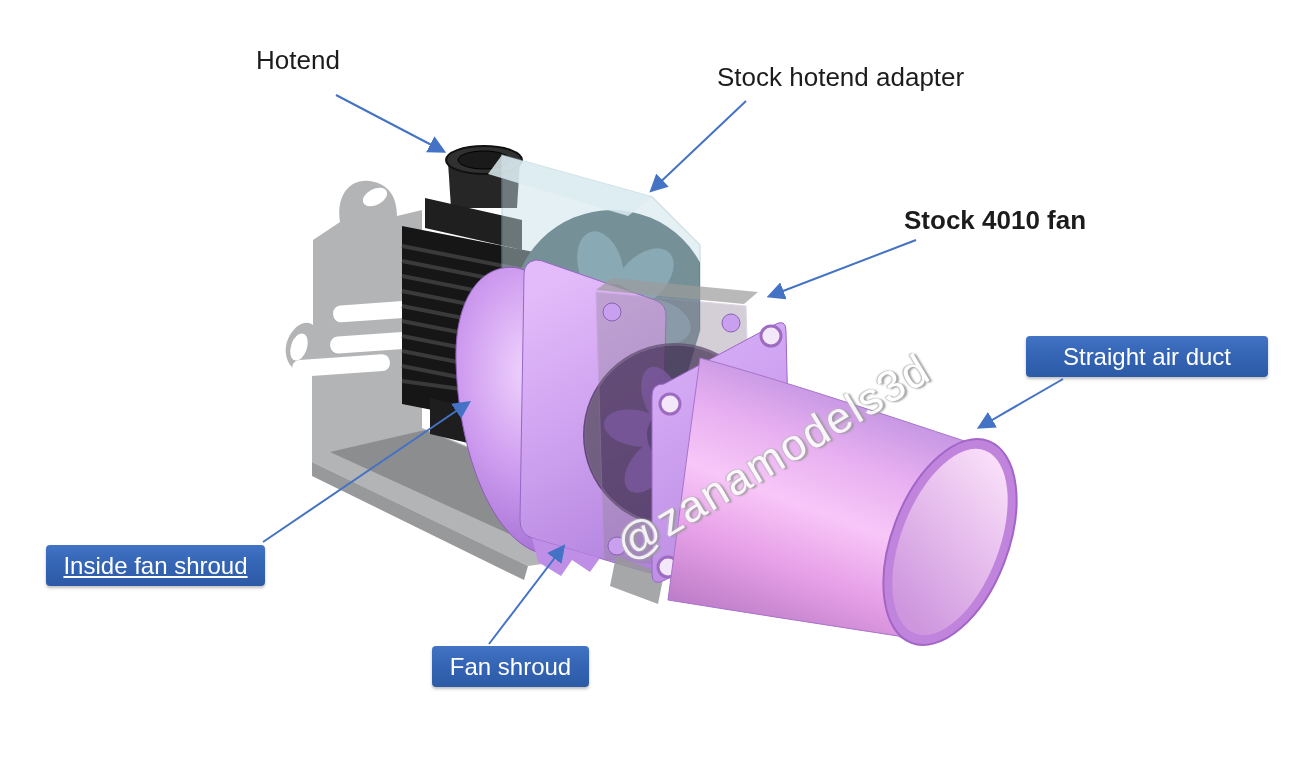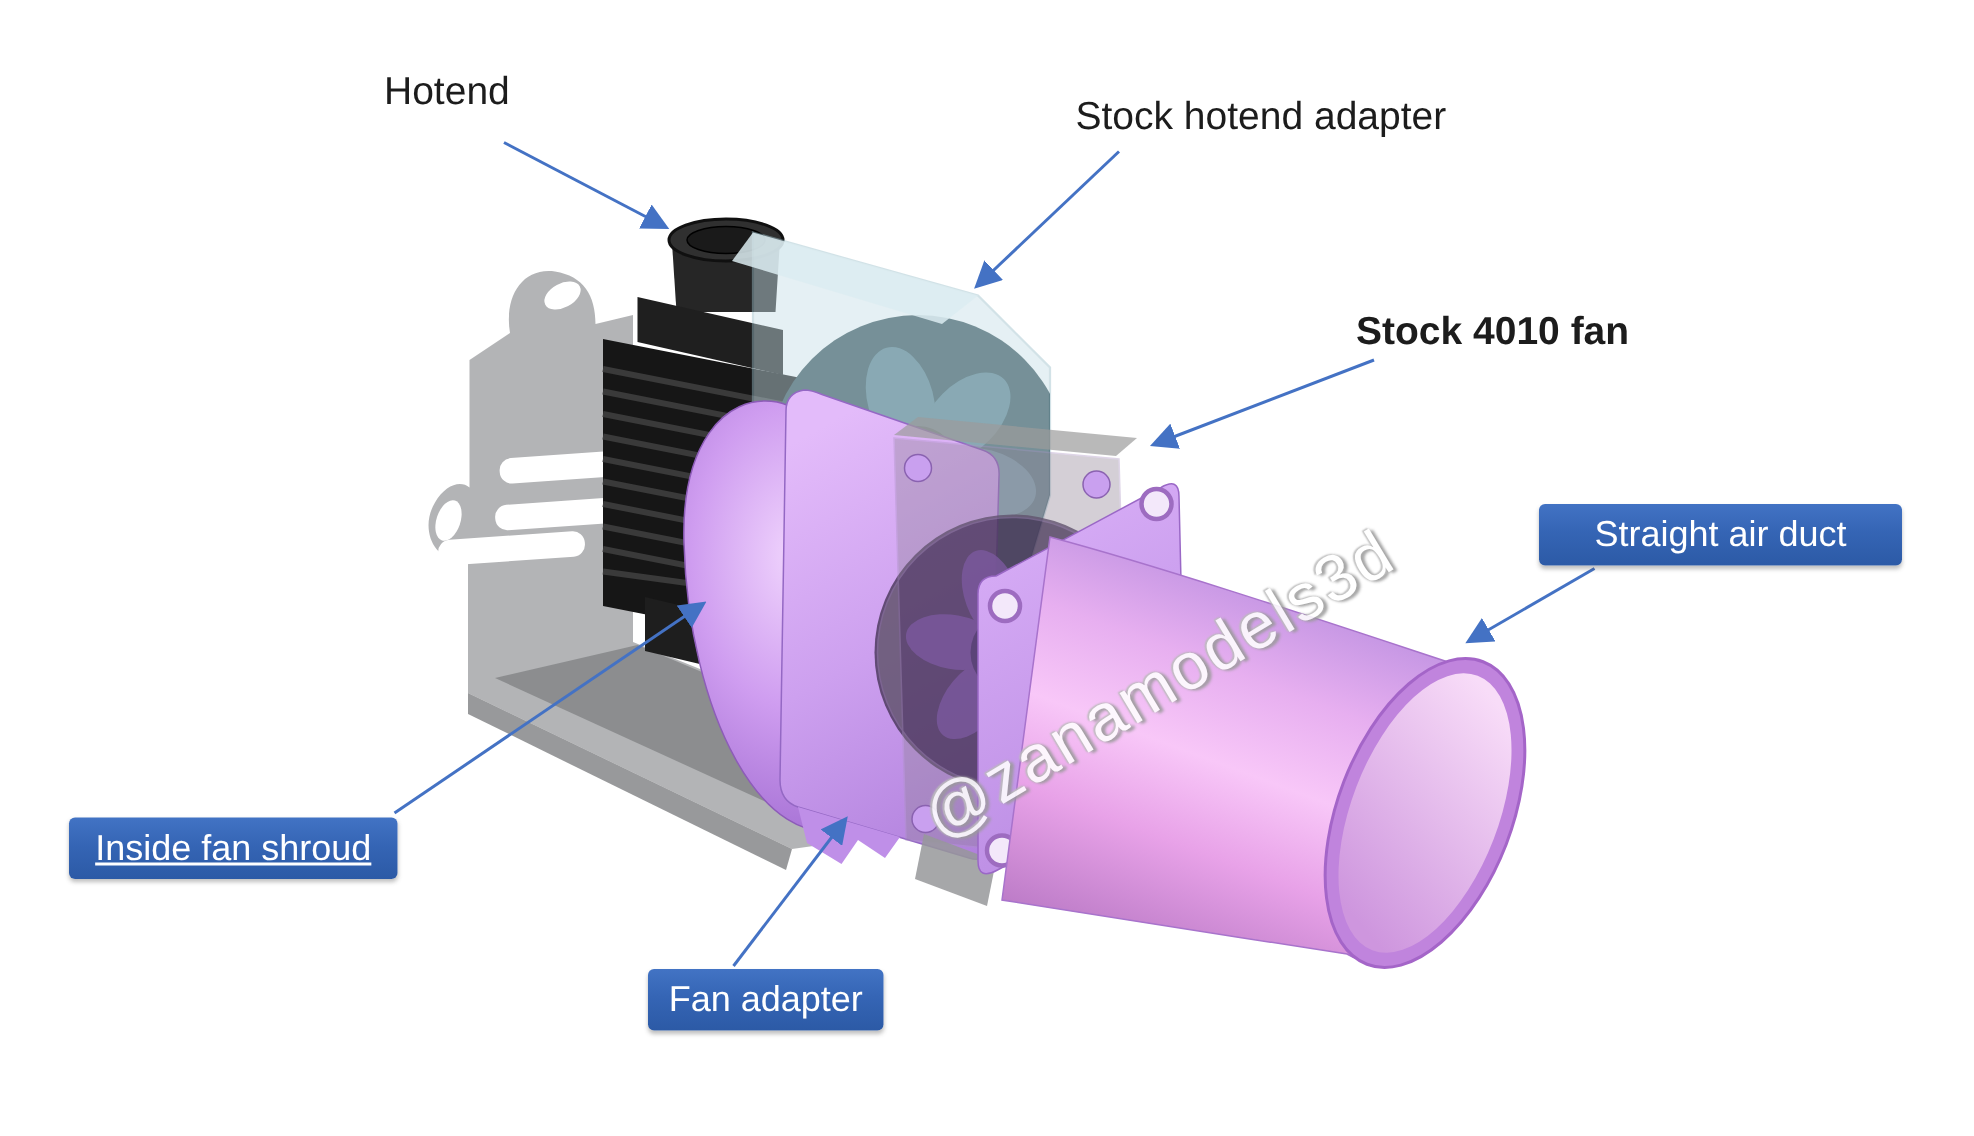--- a/index.html
+++ b/index.html
@@ -189,15 +189,15 @@
   </svg>
 
   <div class="watermark">@zanamodels3d</div>
 
   <div class="plain-label" id="label-hotend">Hotend</div>
   <div class="plain-label" id="label-stock-hotend-housing">Stock hotend adapter</div>
   <div class="plain-label" id="label-stock-4010-fan">Stock 4010 fan</div>
 
   <div class="callout-box" id="box-straight-air-duct">Straight air duct</div>
   <div class="callout-box" id="box-inside-fan-shroud">Inside fan shroud</div>
-  <div class="callout-box" id="box-fan-adapter">Fan adapter</div>
+  <div class="callout-box" id="box-fan-adapter">Fan shroud</div>
 
 </div>
 
 </body></html>

